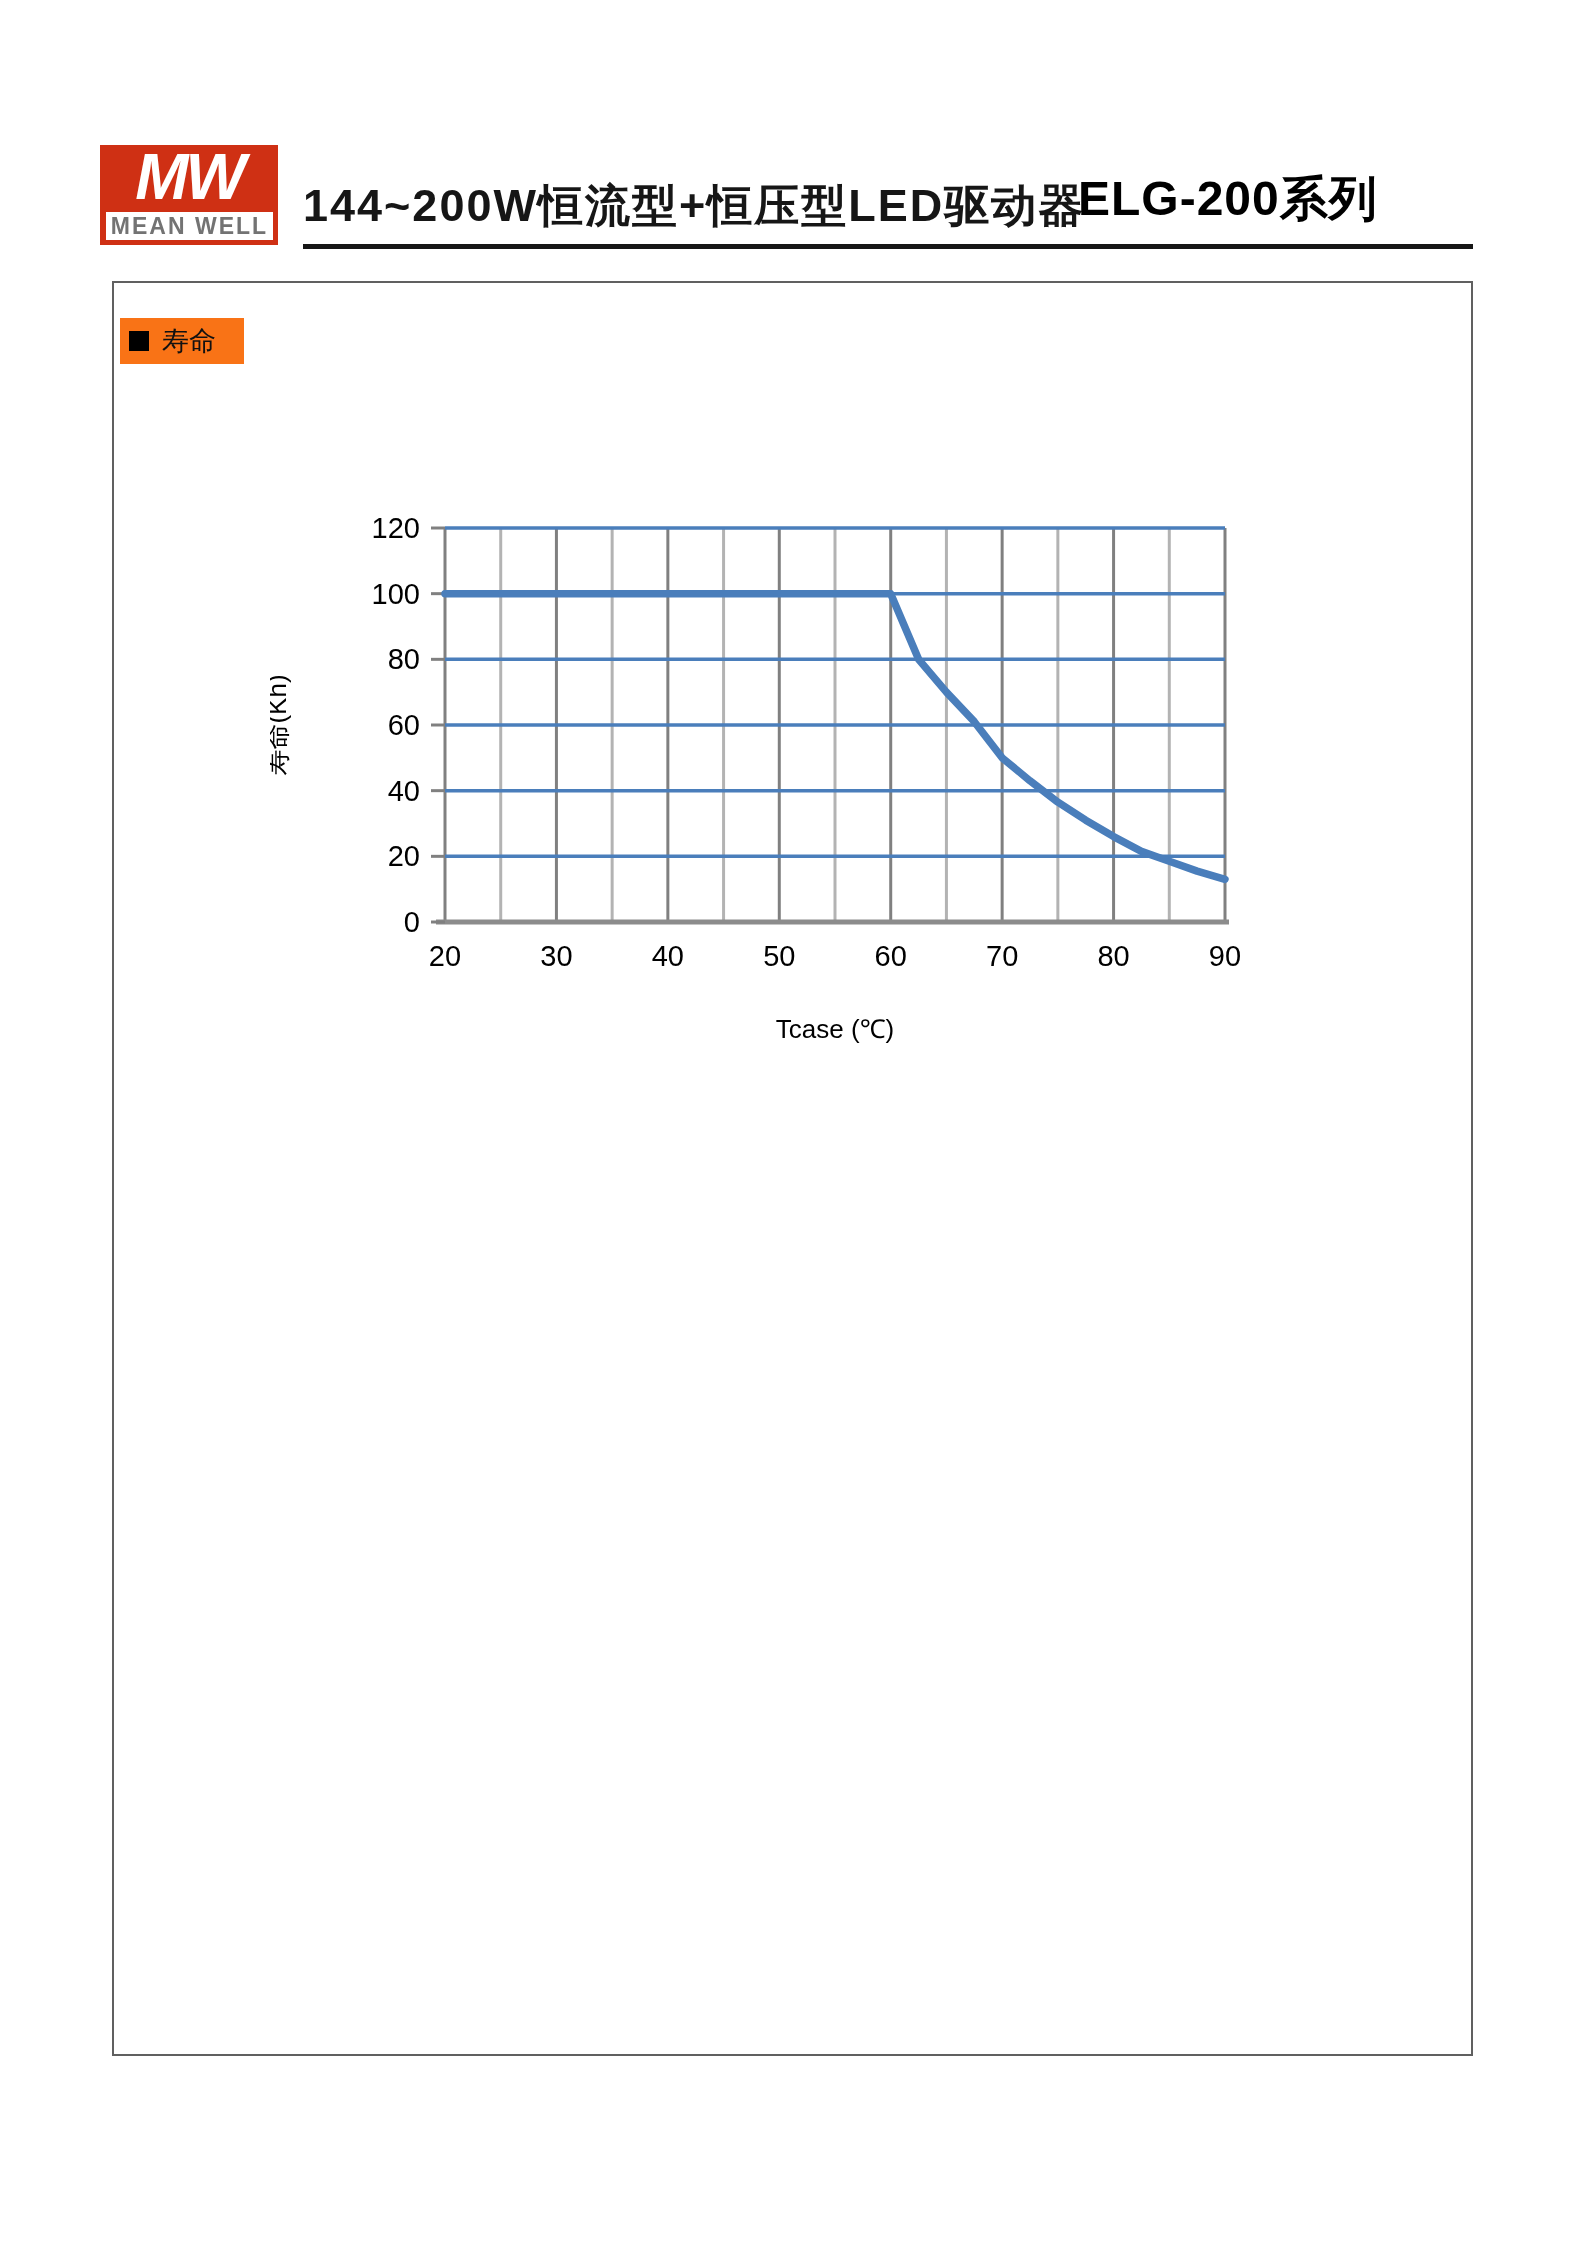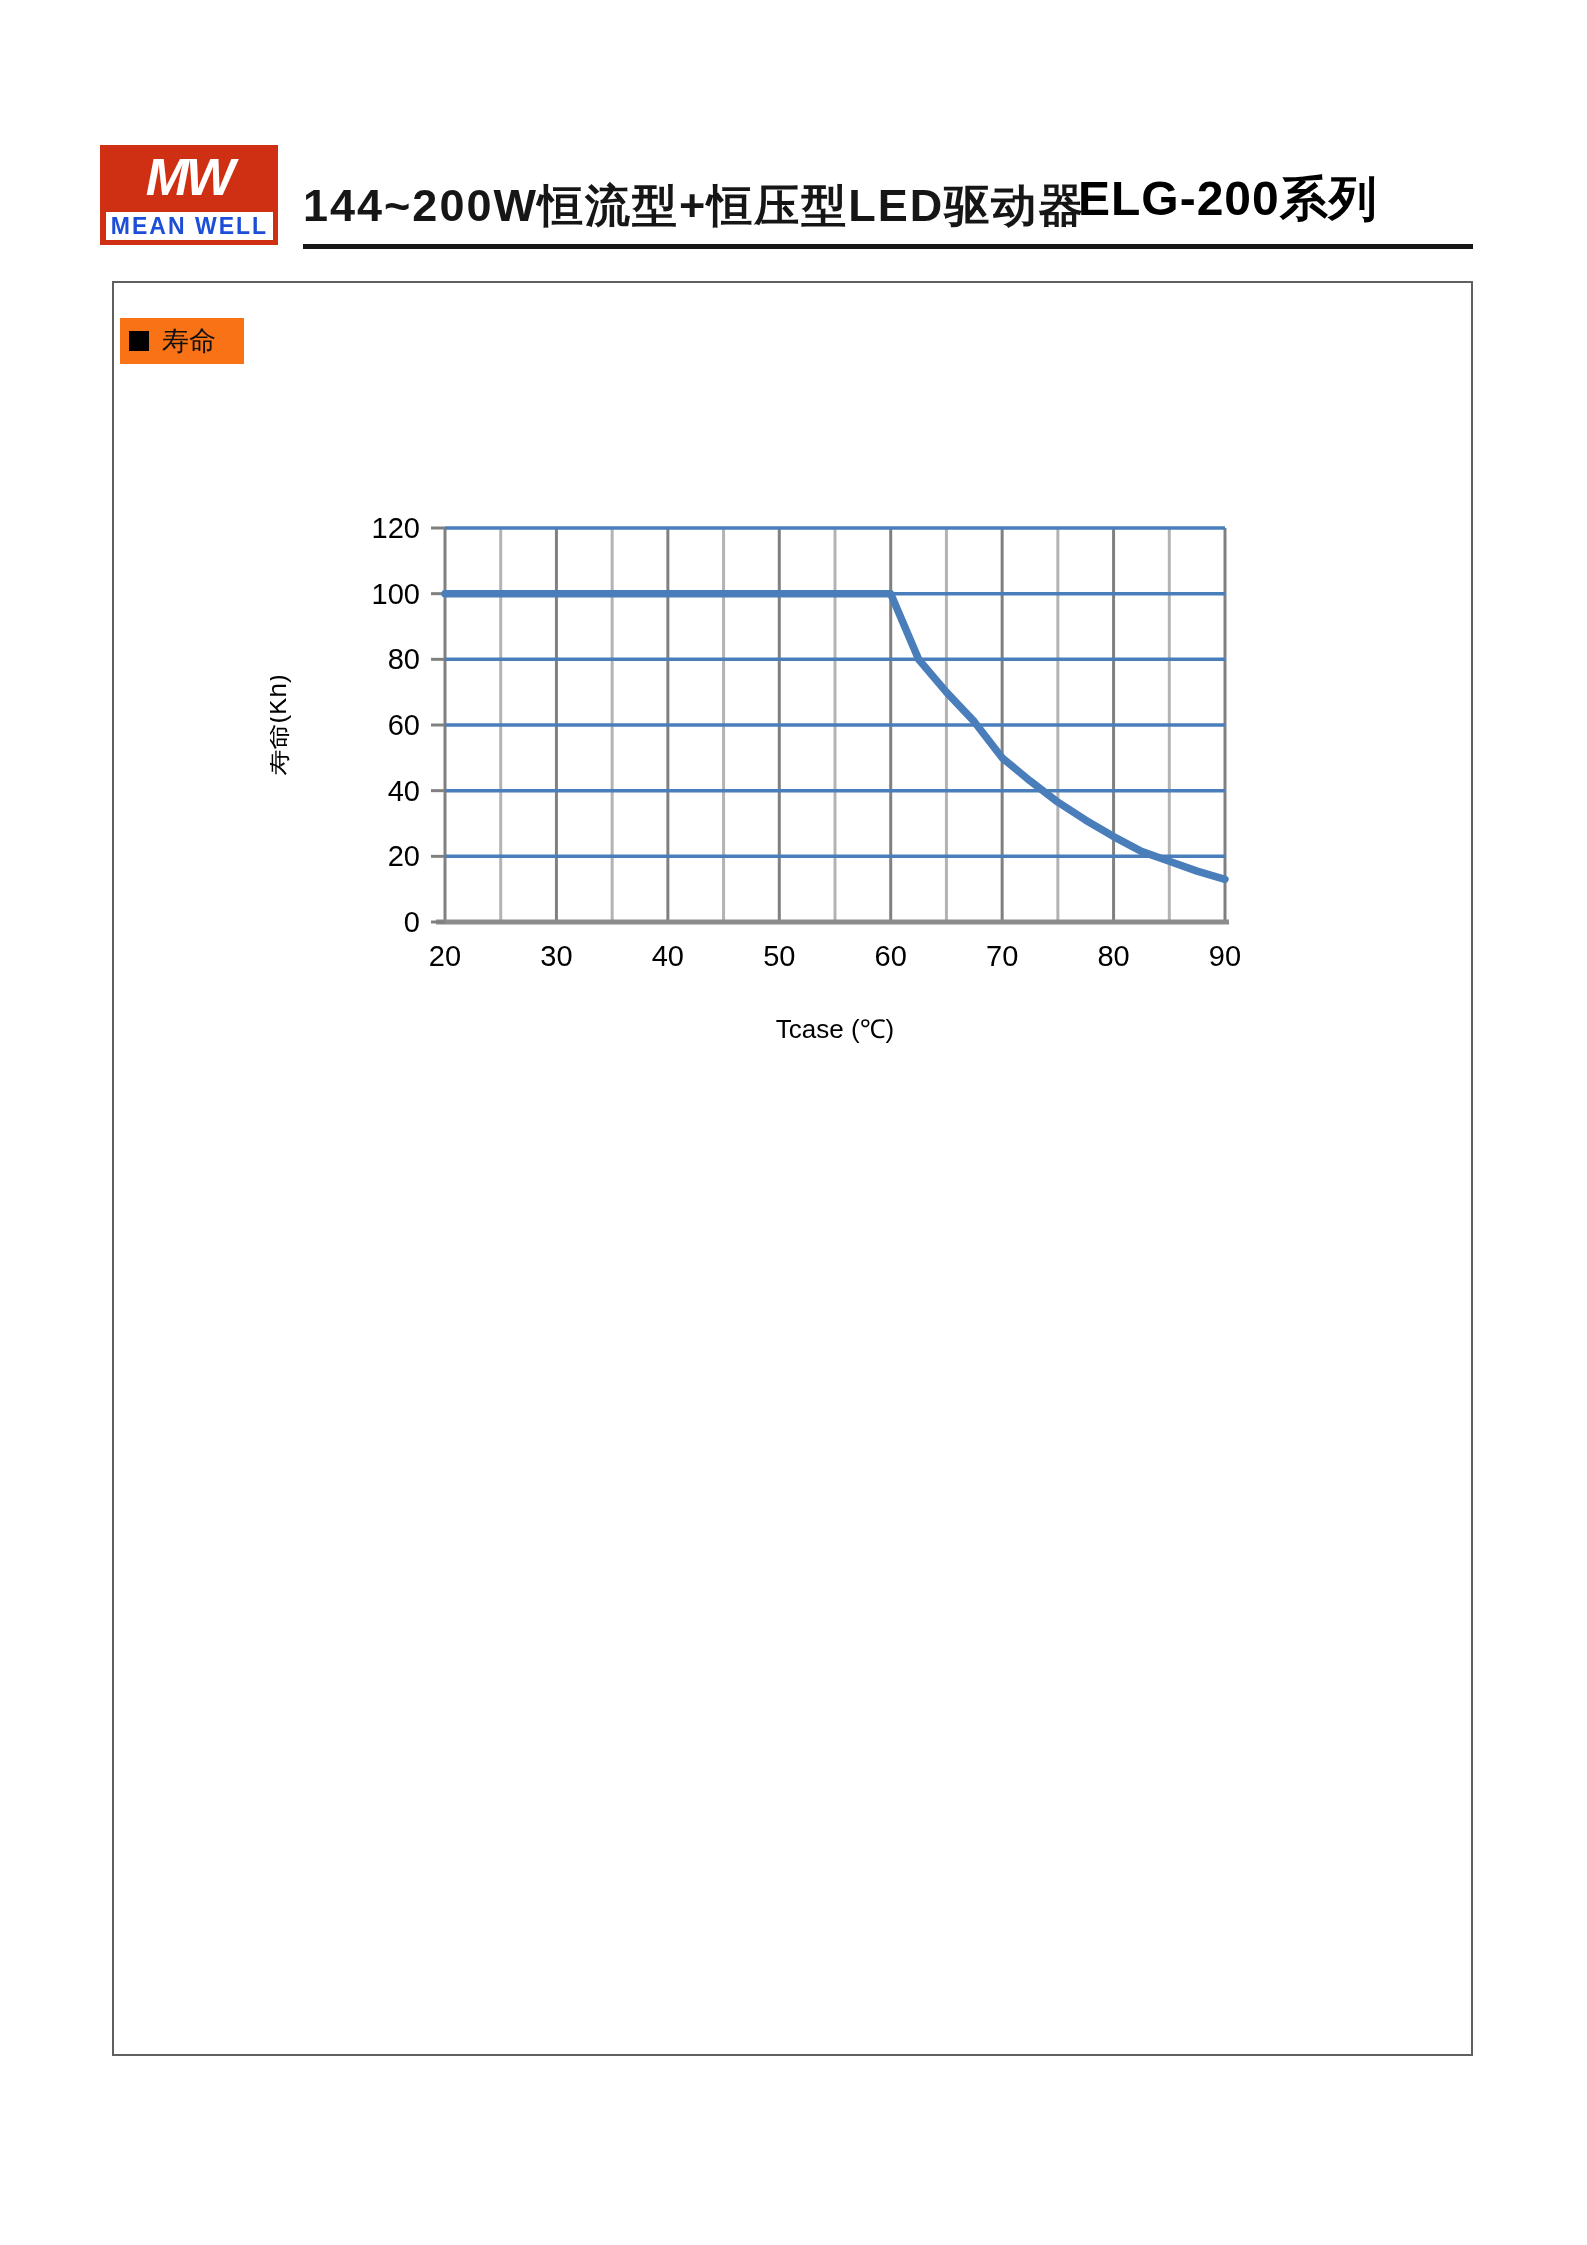--- a/index.html
+++ b/index.html
@@ -4,22 +4,22 @@
 <style>
   * { margin:0; padding:0; box-sizing:border-box; }
   html,body { background:#ffffff; }
   body { width:1587px; height:2245px; position:relative; font-family:"Liberation Sans",sans-serif; color:#111; }
 
   .page { position:absolute; inset:0; background:#fff; }
 
   
   .logo { position:absolute; left:100px; top:145px; width:178px; height:100px; background:#cf3014; }
   .logo-mw { position:absolute; left:0; right:0; top:-4px; height:72px; display:flex; align-items:center; justify-content:center;
-             color:#fff; font-size:52px; font-weight:bold; font-style:italic; line-height:1; letter-spacing:-3px; }
-  .logo-band { position:absolute; left:6px; right:5px; bottom:5px; height:28px; background:#fff; color:#1d4ed8;
+             color:#fff; font-size:64px; font-weight:bold; font-style:italic; line-height:1; letter-spacing:-3px; }
+  .logo-band { position:absolute; left:6px; right:5px; bottom:5px; height:28px; background:#fff; color:#737373;
                font-weight:bold; font-size:23px; letter-spacing:2px; display:flex; align-items:center; justify-content:center; white-space:nowrap; }
 
   .title { position:absolute; left:303px; top:176px; font-size:45px; font-weight:bold; letter-spacing:2px; white-space:nowrap; color:#161616; }
   .series { position:absolute; left:1078px; top:167px; font-size:48px; font-weight:bold; letter-spacing:1px; white-space:nowrap; color:#000; }
   .underline { position:absolute; left:303px; top:244px; width:1170px; height:5px; background:#161616; }
 
   
   .content-box { position:absolute; left:112px; top:281px; width:1361px; height:1775px; border:2px solid #606060; background:#fff; }
   .section-label { position:absolute; left:6px; top:35px; background:#f97316; display:flex; align-items:center; gap:13px;
                    padding:5px 28px 5px 9px; font-size:27px; color:#111; white-space:nowrap; }

